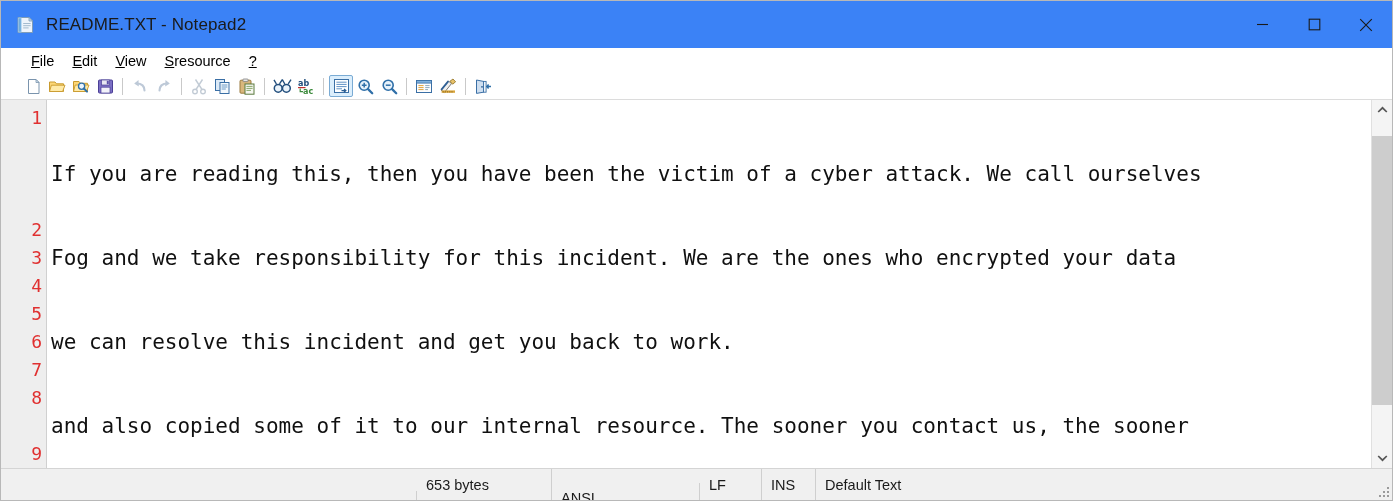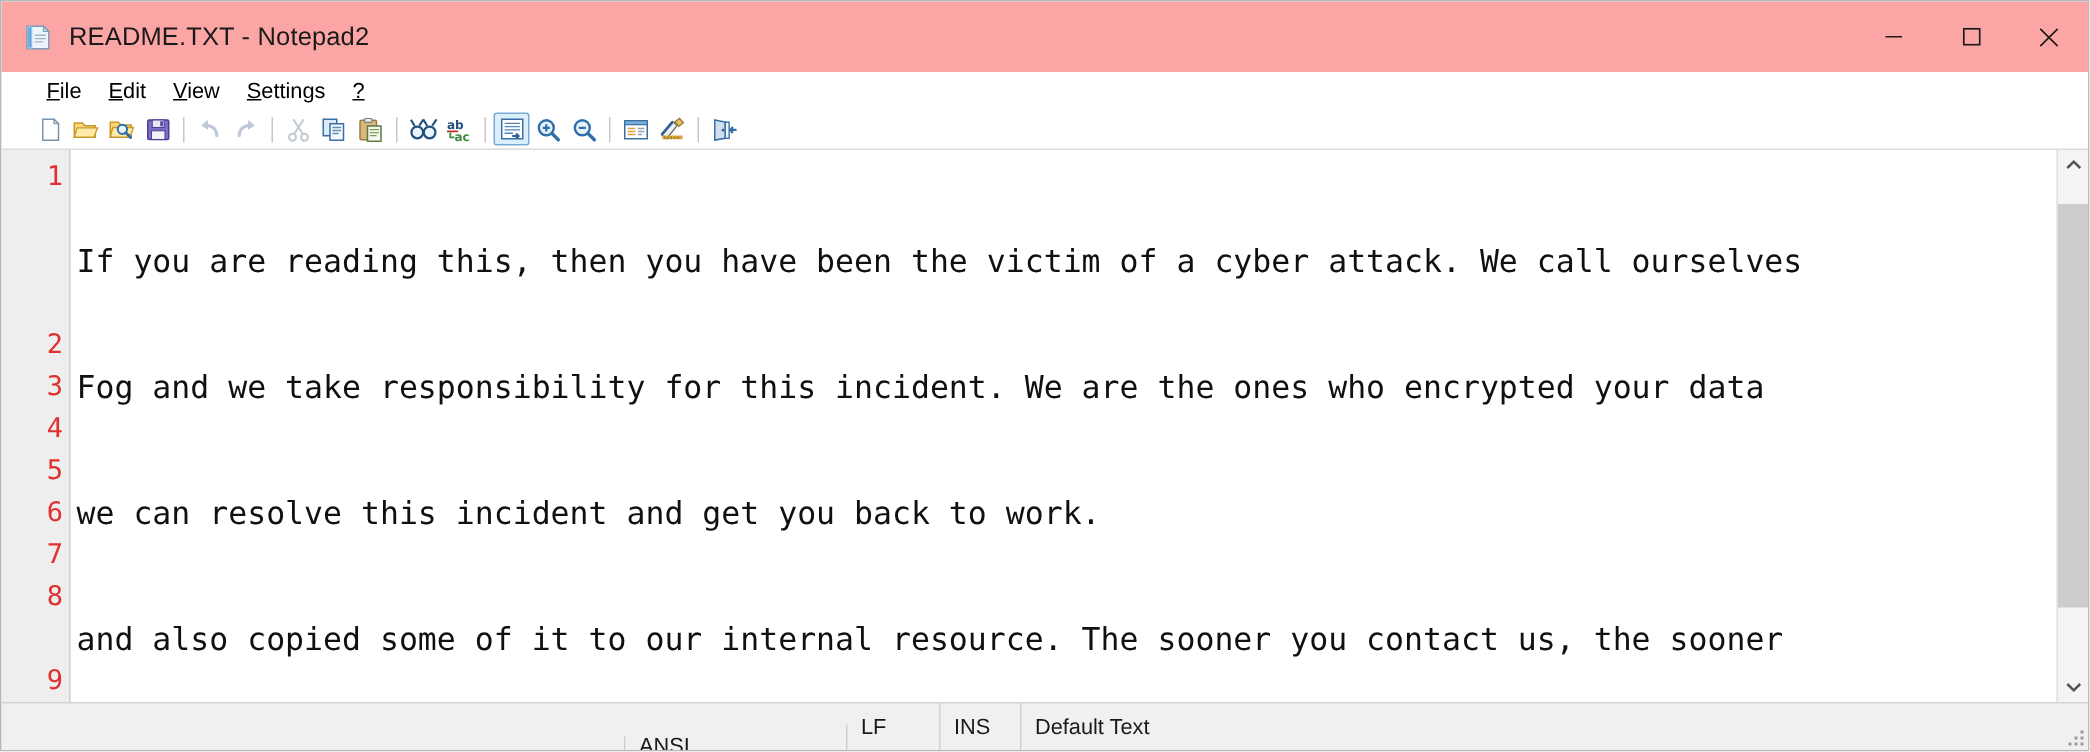--- a/index.html
+++ b/index.html
@@ -19,21 +19,21 @@
     box-sizing: border-box;
     border: 1px solid #b8b8b8;
     display: flex;
     flex-direction: column;
   }
 
   
   .titlebar {
     height: 47px;
     min-height: 47px;
-    background: #fca5a5;
+    background: #3b82f6;
     display: flex;
     align-items: center;
     position: relative;
   }
   .title-left {
     display: flex;
     align-items: center;
     padding-left: 13px;
     gap: 10px;
   }
@@ -271,21 +271,21 @@
             <path d="M1.2 1.2 L12.8 12.8 M12.8 1.2 L1.2 12.8" stroke="#1a1a1a" stroke-width="1.1"></path>
           </svg>
       </div>
     </div>
   </div>
 
   <div class="menubar">
     <div class="menu-item"><u>F</u><span>ile</span></div>
     <div class="menu-item"><u>E</u><span>dit</span></div>
     <div class="menu-item"><u>V</u><span>iew</span></div>
-    <div class="menu-item"><u>S</u><span>ettings</span></div>
+    <div class="menu-item"><u>S</u><span>resource</span></div>
     <div class="menu-item"><u>?</u></div>
   </div>
 
   <div class="toolbar">
 
     <div class="tb-btn">
       <svg width="17" height="17" viewBox="0 0 17 17">
         <path d="M3.5 1.5 H11 L14 4.5 V15.5 H3.5 Z" fill="#ffffff" stroke="#7a94ad" stroke-width="1"></path>
         <path d="M11 1.5 V4.5 H14 Z" fill="#dce8f3" stroke="#7a94ad" stroke-width="0.8"></path>
       </svg>
@@ -487,20 +487,23 @@
       </div>
     </div>
   </div>
 
   <div class="statusbar">
     <div class="sb-cell pos">
       <span>Ln 1 : 10</span>
       <span>Col 1</span>
       <span>Sel 0</span>
     </div>
+    <div class="sb-cell size">
+      <span>653 bytes</span>
+    </div>
     <div class="sb-cell enc">
       <span>ANSI</span>
     </div>
     <div class="sb-cell eol">
       <span>LF</span>
     </div>
     <div class="sb-cell mode">
       <span>INS</span>
     </div>
     <div class="sb-cell scheme">

